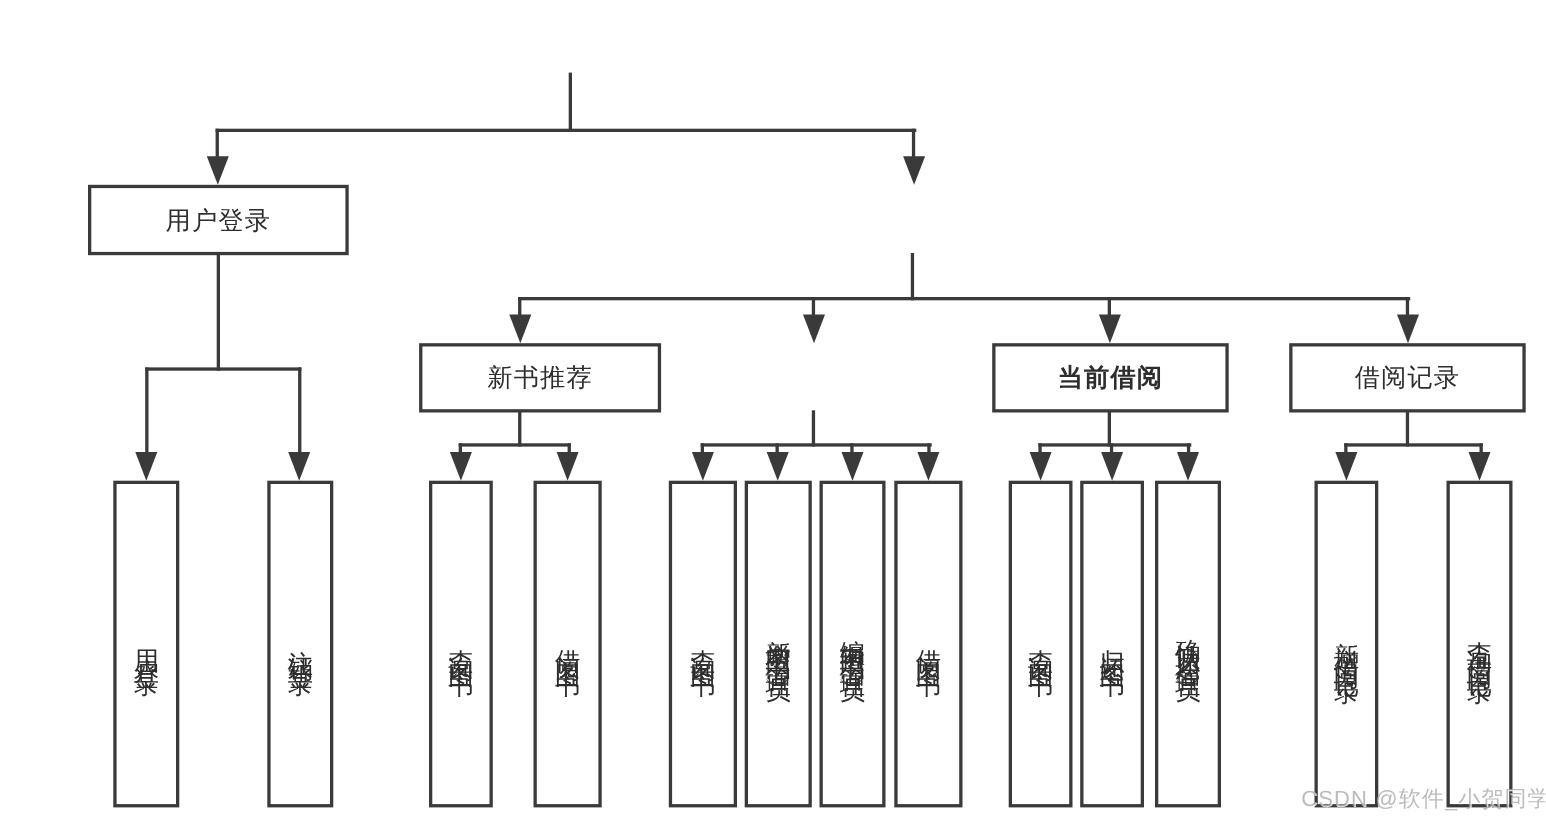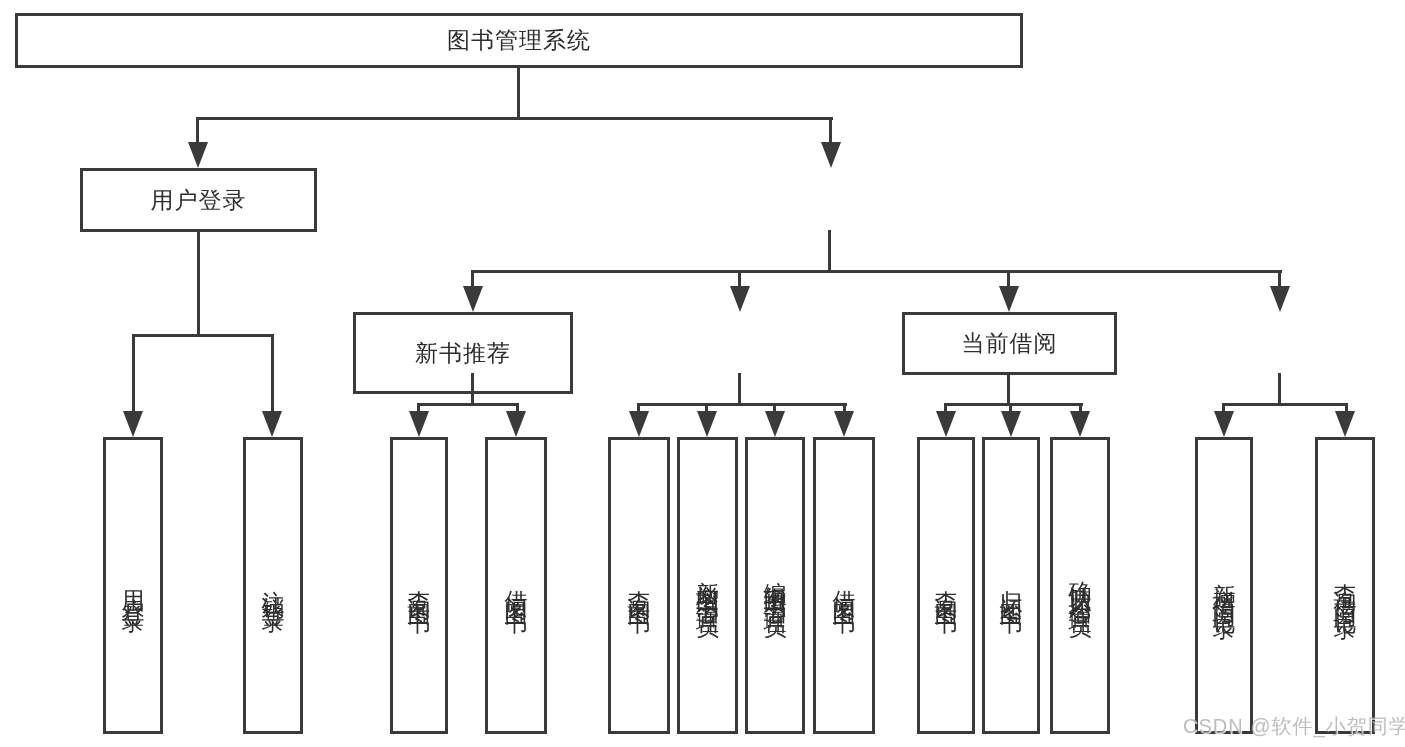--- a/index.html
+++ b/index.html
@@ -36,23 +36,20 @@
     color: rgba(165,165,165,0.75);
     text-shadow: 1px 1px 0 rgba(255,255,255,0.8);
     white-space: nowrap;
   }
 </style>
 </head>
 <body>
 
 <div id="stage">
 
-  <div class="hbox" style="left:15px; top:13px; width:1008px; height:55px;">
-    <span>图书管理系统</span>
-  </div>
 
   <div class="ln" style="left:517px; top:66px; width:3px; height:53px;"></div>
   <div class="ln" style="left:196px; top:117px; width:637px; height:3px;"></div>
   <div class="ln" style="left:196px; top:117px; width:3px; height:30px;"></div>
   <div class="ln" style="left:829px; top:117px; width:3px; height:30px;"></div>
   <div class="arr" style="left:188px; top:142px;"></div>
   <div class="arr" style="left:821px; top:142px;"></div>
 
   <div class="hbox" style="left:80px; top:168px; width:237px; height:64px;">
     <span>用户登录</span>
@@ -69,25 +66,28 @@
   <div class="ln" style="left:471px; top:270px; width:811px; height:3px;"></div>
   <div class="ln" style="left:471px; top:270px; width:3px; height:18px;"></div>
   <div class="ln" style="left:738px; top:270px; width:3px; height:18px;"></div>
   <div class="ln" style="left:1007px; top:270px; width:3px; height:18px;"></div>
   <div class="ln" style="left:1278px; top:270px; width:3px; height:18px;"></div>
   <div class="arr" style="left:463px; top:286px;"></div>
   <div class="arr" style="left:730px; top:286px;"></div>
   <div class="arr" style="left:999px; top:286px;"></div>
   <div class="arr" style="left:1270px; top:286px;"></div>
 
-  <div class="hbox" style="left:353px; top:312px; width:220px; height:82px;text-align:center;">
+  <div class="hbox" style="left:381px; top:312px; width:220px; height:63px;text-align:center;">
     <span>新书推荐</span>
   </div>
-  <div class="hbox" style="left:902px; top:312px; width:215px; height:63px;">
+  <div class="hbox" style="left:902px; top:312px; width:215px; height:63px;font-weight:bold;">
     <span>当前借阅</span>
+  </div>
+  <div class="hbox" style="left:1172px; top:312px; width:215px; height:63px;">
+    <span>借阅记录</span>
   </div>
 
   <div class="ln" style="left:471px; top:373px; width:3px; height:33px;"></div>
   <div class="ln" style="left:417px; top:403px; width:102px; height:3px;"></div>
   <div class="ln" style="left:417px; top:403px; width:3px; height:12px;"></div>
   <div class="ln" style="left:516px; top:403px; width:3px; height:12px;"></div>
   <div class="arr" style="left:409px; top:411px;"></div>
   <div class="arr" style="left:506px; top:411px;"></div>
 
   <div class="ln" style="left:738px; top:373px; width:3px; height:33px;"></div>

